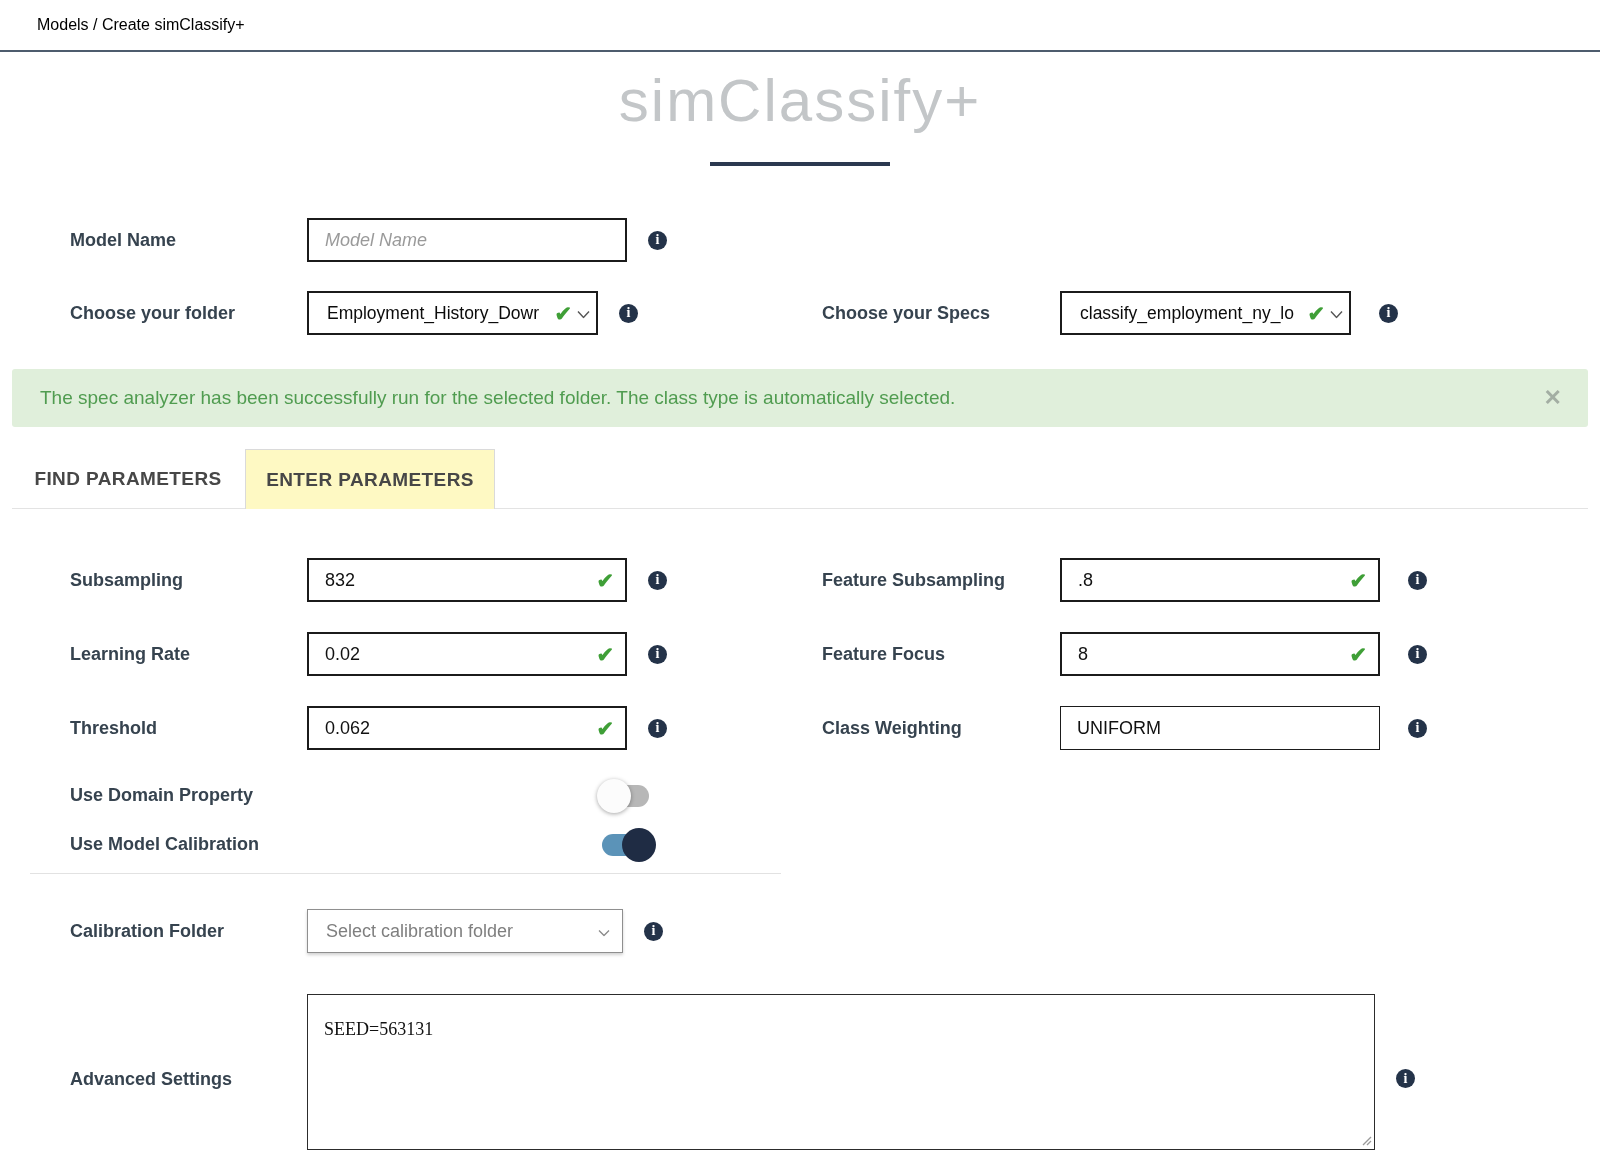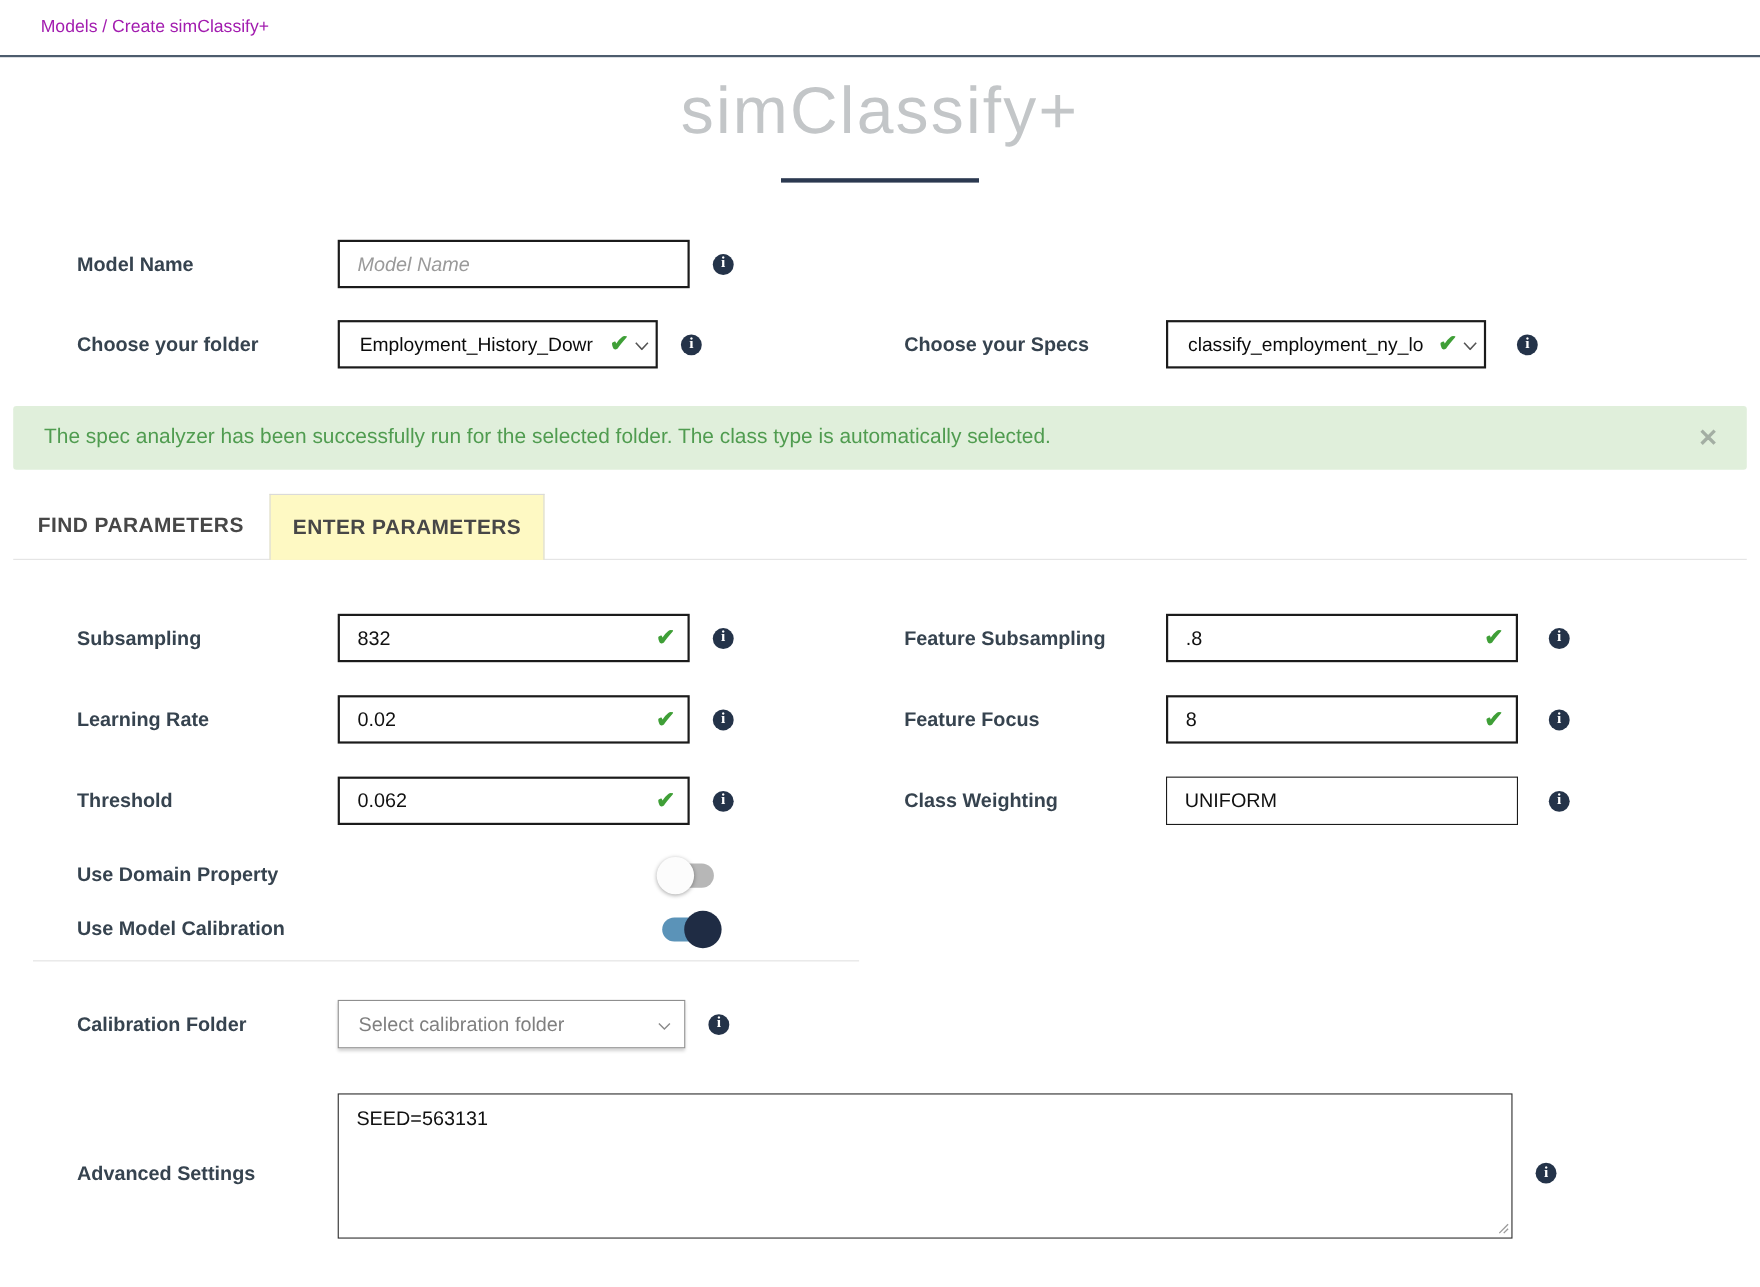--- a/index.html
+++ b/index.html
@@ -4,21 +4,21 @@
 <style>
   * { margin:0; padding:0; box-sizing:border-box; }
   html,body { background:#fff; }
   body {
     width:1600px; height:1170px; overflow:hidden;
     font-family:"Liberation Sans", sans-serif; color:#222;
   }
 
   
   .topbar { height:52px; border-bottom:2px solid #4d5c6d; display:flex; align-items:center; padding-left:37px; }
-  .breadcrumb { font-size:16px; color:#a21caf; }
+  .breadcrumb { font-size:16px; color:#000000; }
 
   
   .title-block { text-align:center; padding-top:14px; }
   .page-title { font-size:60px; font-weight:100; color:#c3c6c8; letter-spacing:2px; }
   .title-underline { width:180px; height:4px; background:#2b3950; margin:27px auto 0; }
 
   
   .form-top { margin-top:52px; }
   .frow { display:flex; align-items:center; margin-bottom:29px; }
   .cell-left { width:822px; padding-left:70px; display:flex; align-items:center; flex:none; }
@@ -95,22 +95,22 @@
   .select-soft {
     position:relative; width:316px; height:44px; border:1px solid #8f8f8f; background:#fff;
     display:flex; align-items:center; padding:0 34px 0 18px; font-size:18px; color:#7f7f7f; flex:none;
     box-shadow:0 2px 3px rgba(0,0,0,0.18); cursor:pointer;
   }
   .select-soft .chevron { position:absolute; right:12px; top:50%; transform:translateY(-50%); }
 
   
   .adv-wrap { position:relative; width:1068px; flex:none; }
   .adv-textarea {
-    width:100%; height:132px; border:1.5px solid #2c2c2c; border-radius:0;
-    font-family:Liberation Sans, sans-serif; font-size:18px; color:#111; padding:12px 16px; resize:none; outline:none;
+    width:100%; height:156px; border:1.5px solid #2c2c2c; border-radius:0;
+    font-family:Liberation Serif, serif; font-size:18px; color:#111; padding:24px 16px; resize:none; outline:none;
     display:block;
   }
   .resize-grip { position:absolute; right:3px; bottom:4px; cursor:nwse-resize; line-height:0; }
 </style>
 </head>
 <body>
 
 <header class="topbar">
   <span class="breadcrumb">Models / Create simClassify+</span>
 </header>

